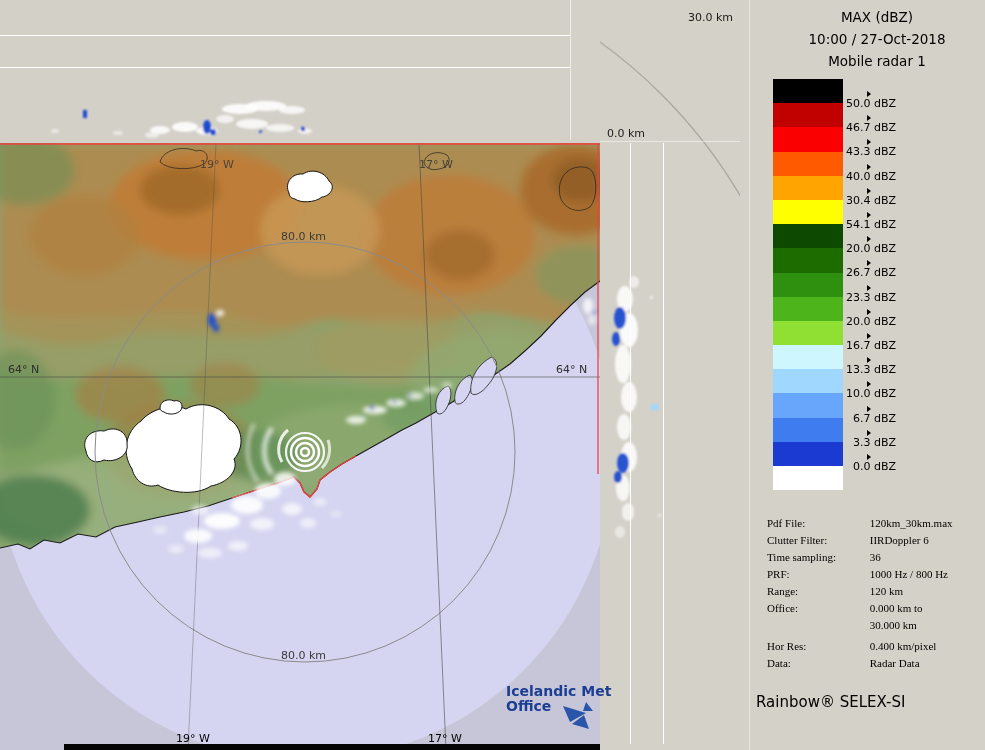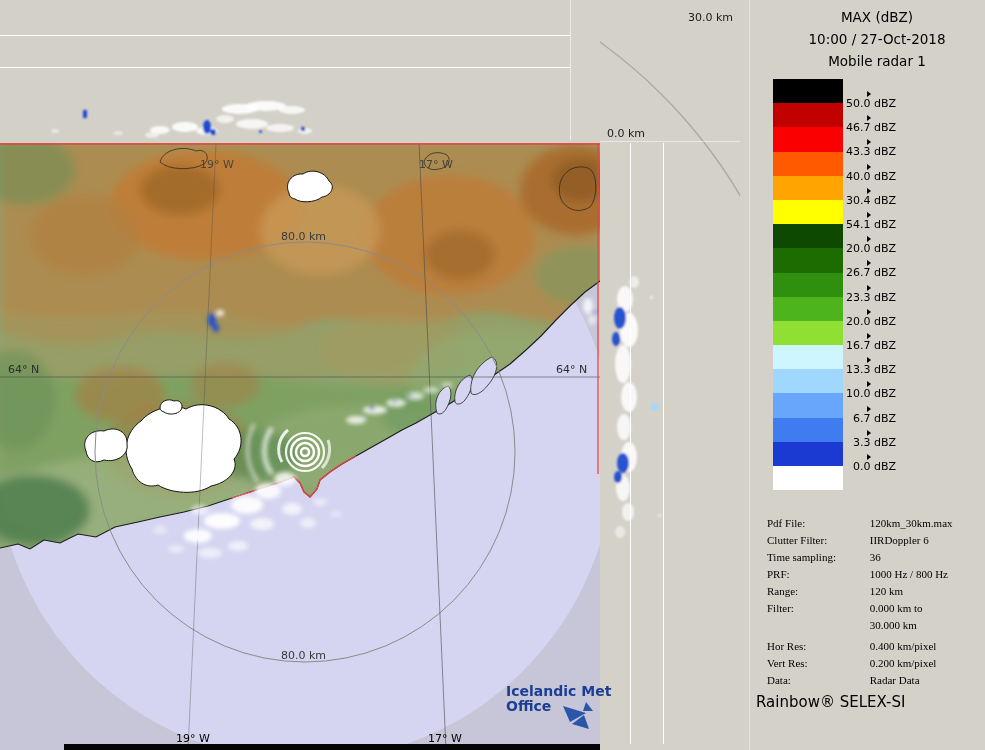--- a/index.html
+++ b/index.html
@@ -411,38 +411,34 @@
           <span class="info-label">PRF:</span>
           <span class="info-value">1000 Hz / 800 Hz</span>
         </div>
 
         <div class="info-row">
           <span class="info-label">Range:</span>
           <span class="info-value">120 km</span>
         </div>
 
         <div class="info-row">
-          <span class="info-label">Filter:</span>
+          <span class="info-label">Office:</span>
           <span class="info-value">0.000 km to</span>
         </div>
 
         <div class="info-row">
           <span class="info-label"></span>
           <span class="info-value">30.000 km</span>
         </div>
 
         <div class="info-row">
           <span class="info-label">Hor Res:</span>
           <span class="info-value">0.400 km/pixel</span>
         </div>
 
-        <div class="info-row">
-          <span class="info-label">Vert Res:</span>
-          <span class="info-value">0.200 km/pixel</span>
-        </div>
 
         <div class="info-row">
           <span class="info-label">Data:</span>
           <span class="info-value">Radar Data</span>
         </div>
       </div>
 
     <div class="panel-footer">Rainbow® SELEX-SI</div>
   </div>
 

